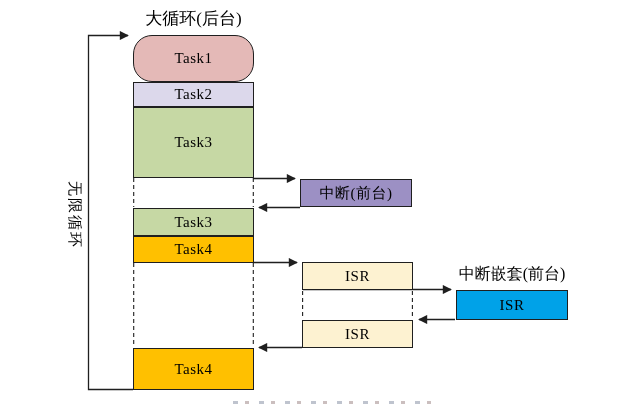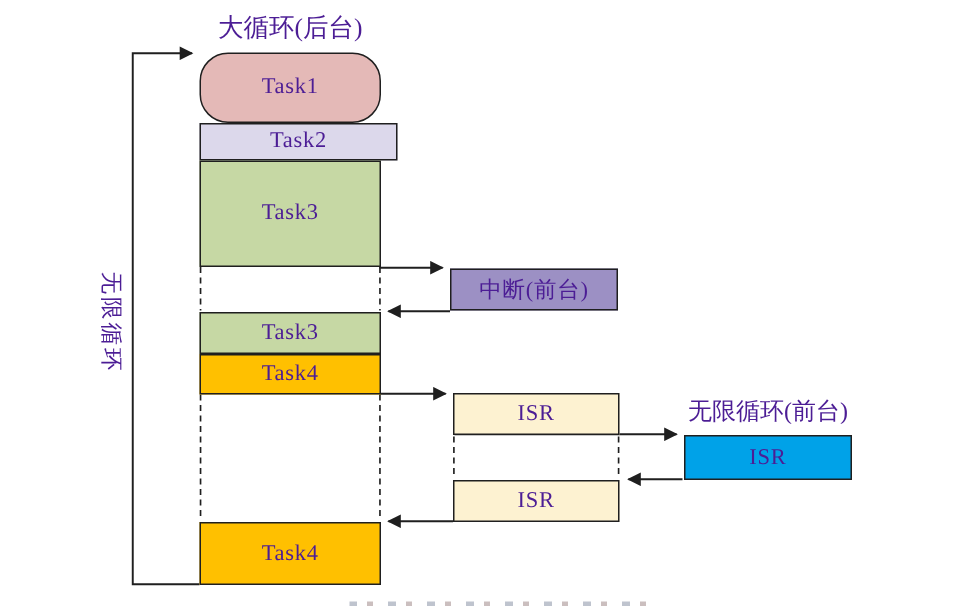--- a/index.html
+++ b/index.html
@@ -7,21 +7,21 @@
     padding: 0;
     background: #ffffff;
     font-family: "Liberation Serif", "DejaVu Serif", serif;
   }
   #stage {
     position: relative;
     width: 641px;
     height: 405px;
     background: #ffffff;
     overflow: hidden;
-    color: #4c1d95;
+    color: #000000;
   }
   #wires {
     position: absolute;
     left: 0;
     top: 0;
     width: 641px;
     height: 405px;
   }
   .block {
     position: absolute;
@@ -103,25 +103,25 @@
     <path d="M253.3,263 V347" fill="none" stroke="#1f1f1f" stroke-width="1.1" stroke-dasharray="4 3"></path>
 
     <path d="M302.6,291 V319" fill="none" stroke="#1f1f1f" stroke-width="1.1" stroke-dasharray="4 3"></path>
     <path d="M412.4,291 V319" fill="none" stroke="#1f1f1f" stroke-width="1.1" stroke-dasharray="4 3"></path>
   </svg>
 
   <div class="title">大循环(后台)</div>
 
   <div class="vlabel">无限循环</div>
 
-  <div class="nested-label">无限循环(前台)</div>
+  <div class="nested-label">中断嵌套(前台)</div>
 
   <div class="block" style="left: 133px; top: 35px; width: 121px; height: 47px; background-color: rgb(228, 185, 183); border-radius: 19px;">Task1</div>
 
-  <div class="block" style="left: 133px; top: 82px; width: 132px; height: 25px; background-color: rgb(220, 216, 235);">Task2</div>
+  <div class="block" style="left: 133px; top: 82px; width: 121px; height: 25px; background-color: rgb(220, 216, 235);">Task2</div>
 
   <div class="block" style="left: 133px; top: 107px; width: 121px; height: 71px; background-color: rgb(198, 216, 164);">Task3</div>
 
   <div class="block" style="left: 133px; top: 208px; width: 121px; height: 28px; background-color: rgb(198, 216, 164);">Task3</div>
 
   <div class="block" style="left: 133px; top: 236px; width: 121px; height: 27px; background-color: rgb(255, 192, 0);">Task4</div>
 
   <div class="block" style="left: 133px; top: 348px; width: 121px; height: 42px; background-color: rgb(255, 192, 0);">Task4</div>
 
   <div class="block" style="left: 300px; top: 179px; width: 112px; height: 28px; background-color: rgb(156, 144, 196);">中断(前台)</div>

